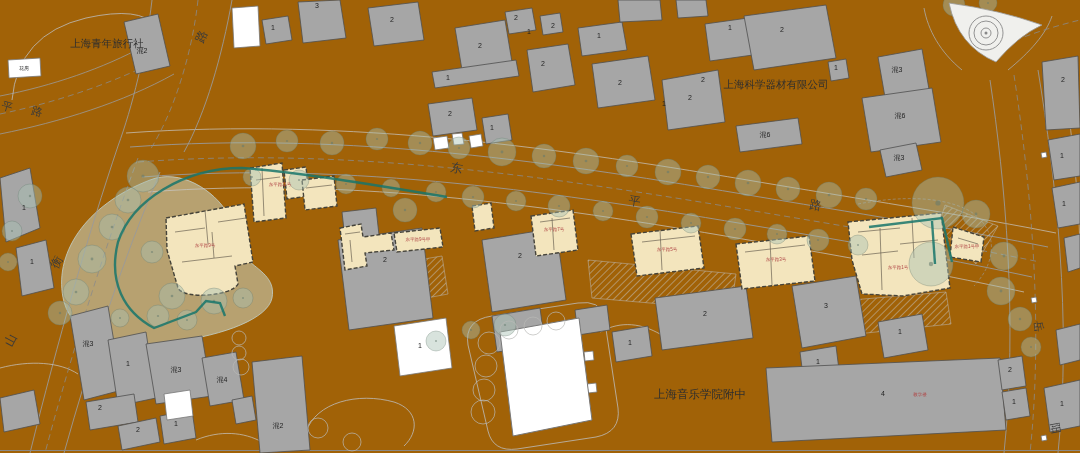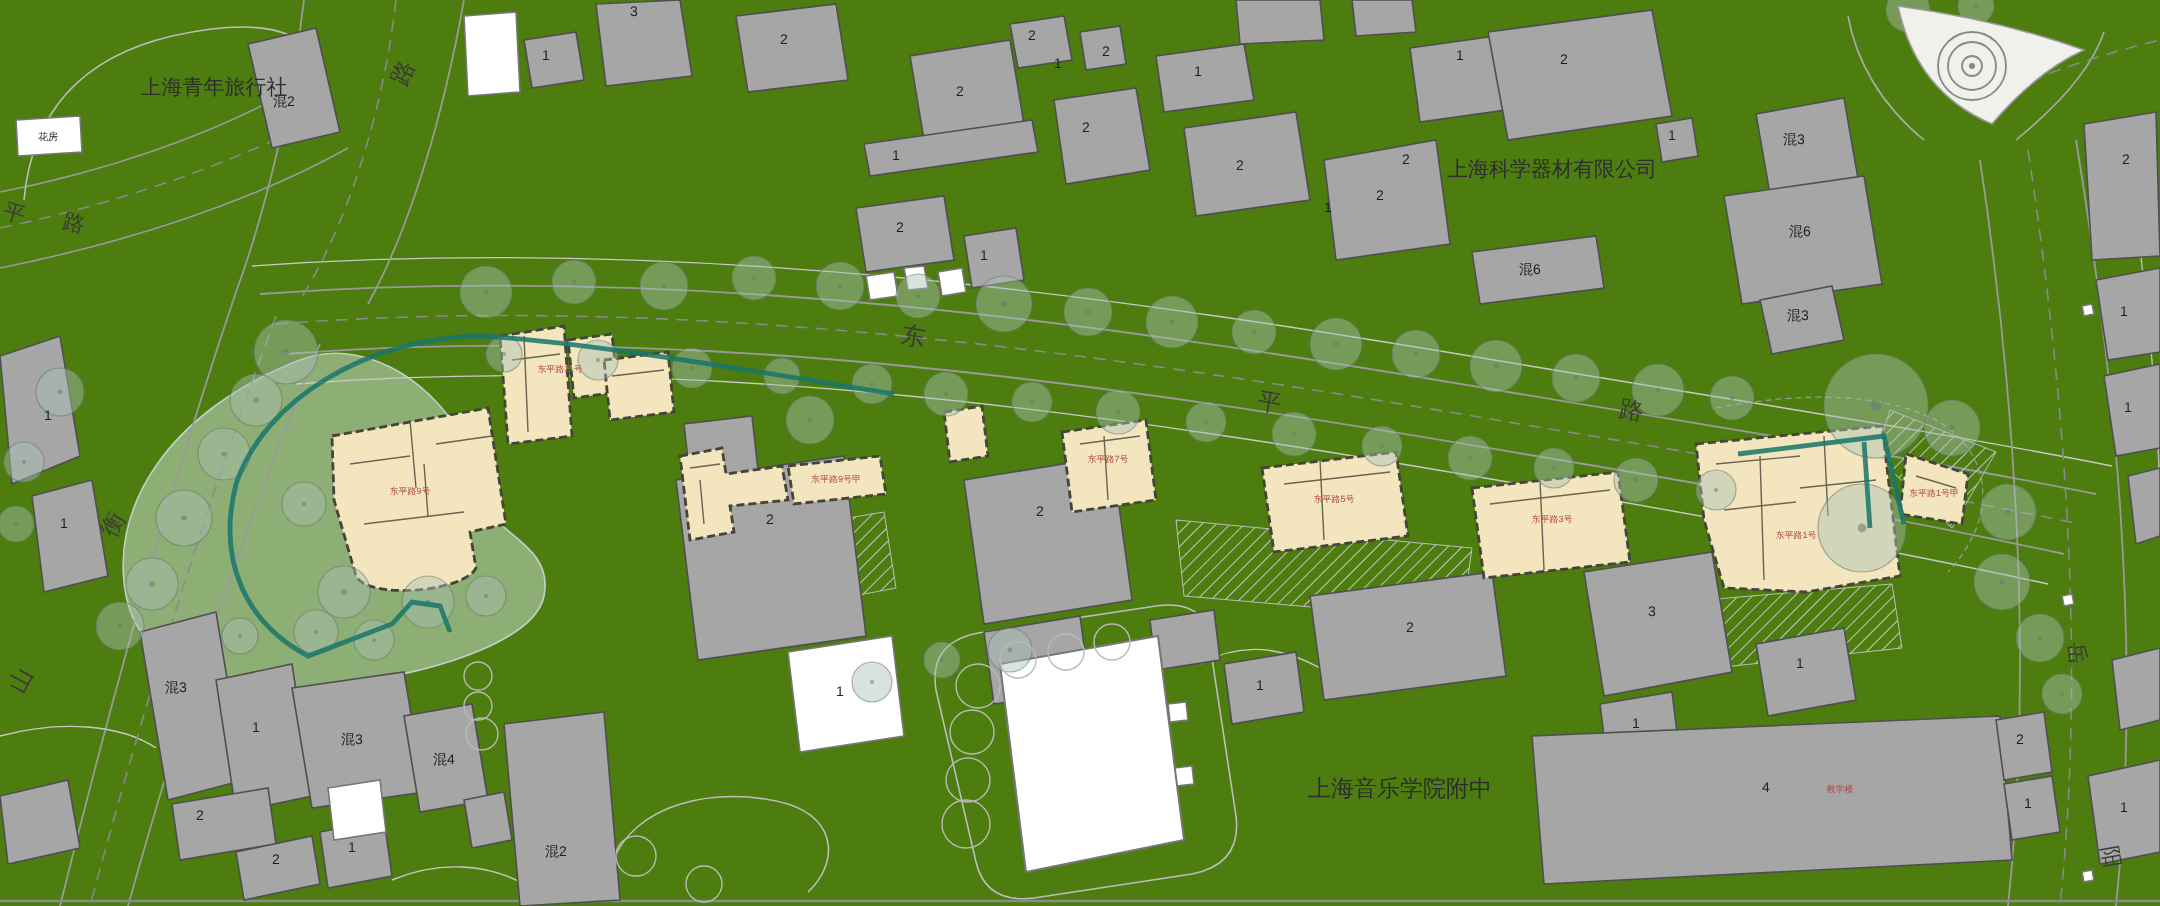--- a/index.html
+++ b/index.html
@@ -4,21 +4,21 @@
 <style>
   html,body{margin:0;padding:0;background:#ffffff;}
   #stage{position:relative;width:1080px;height:453px;background:#fcfcfa;overflow:hidden;
          font-family:"Liberation Sans","DejaVu Sans",sans-serif;}
   svg{display:block}
   text{font-family:"Liberation Sans","DejaVu Sans",sans-serif;}
 </style>
 </head>
 <body>
 
-<div id="stage" style="background: #4d7c0f;">
+<div id="stage" style="background: #a16207;">
   <svg id="map" width="1080" height="453" viewBox="0 0 1080 453" xmlns="http://www.w3.org/2000/svg">
     <defs>
       <pattern id="hatch" width="5" height="5" patternTransform="rotate(45)" patternUnits="userSpaceOnUse">
         <line x1="0" y1="0" x2="0" y2="5" stroke="#c6c6c3" stroke-width="1"></line>
       </pattern>
     </defs>
     <g id="L-tint">
         <path d="M150,180 C85,205 52,255 64,302 C74,338 122,350 172,342 C226,335 268,318 272,298 C276,278 258,270 248,260 C238,248 236,228 228,214 C214,190 180,168 150,180 Z" fill="rgba(205,224,218,0.5)" stroke="#c2d0cc" stroke-width="0.8"></path>
       </g>
     <g id="L-lines">

